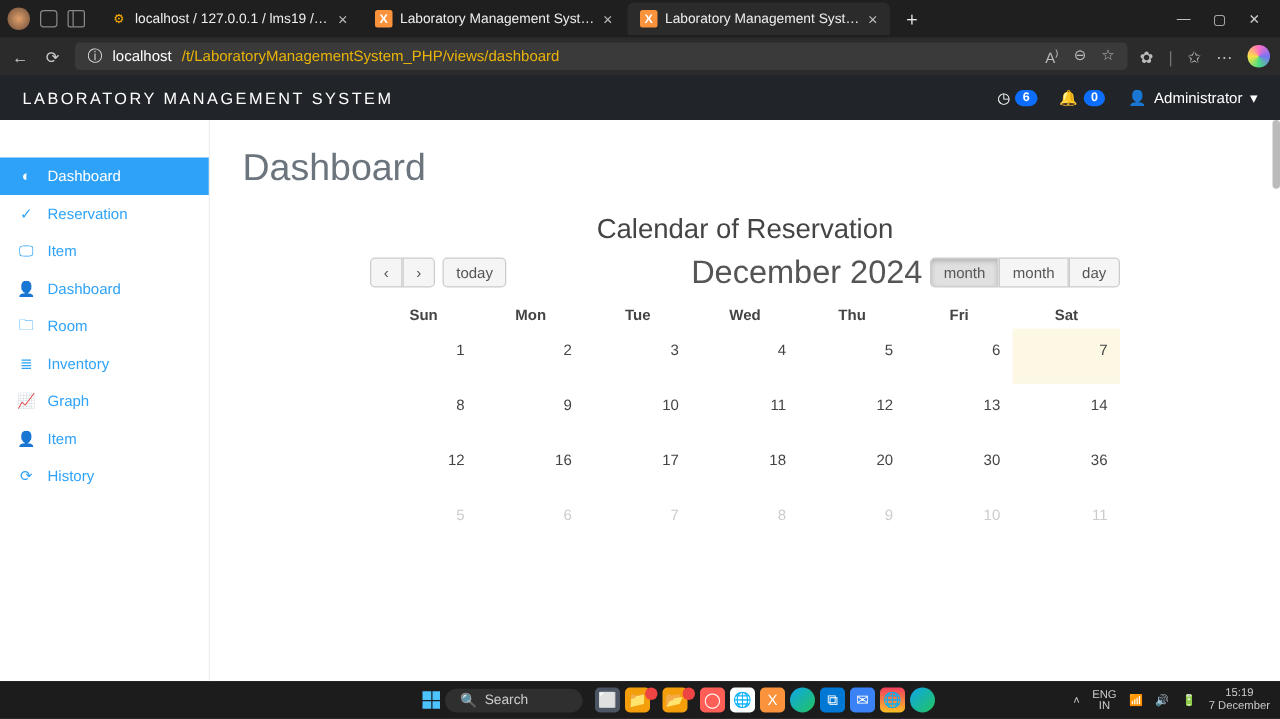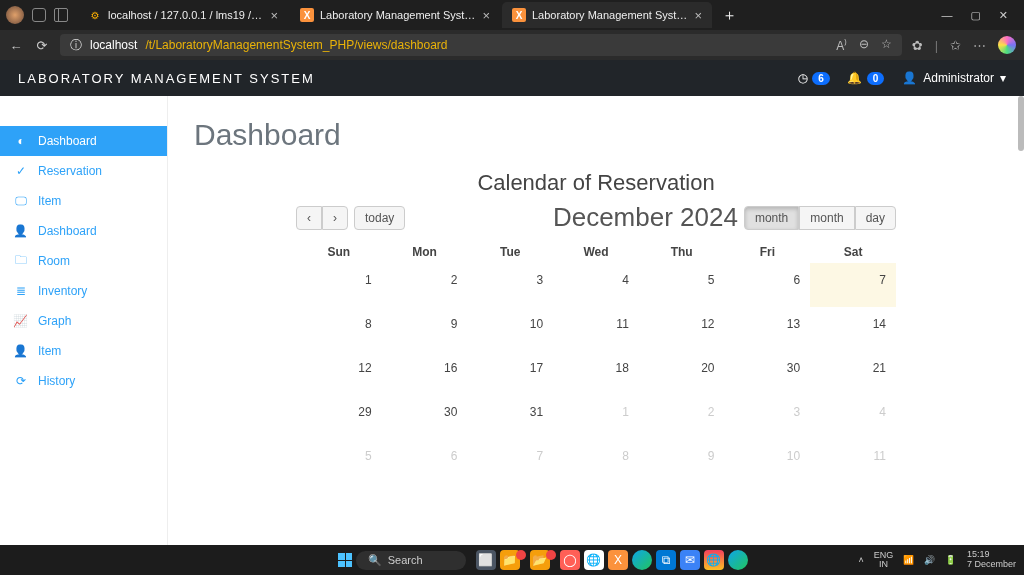--- a/index.html
+++ b/index.html
@@ -261,30 +261,21 @@
                 <td>13</td>
                 <td>14</td>
               </tr>
               <tr>
                 <td>12</td>
                 <td>16</td>
                 <td>17</td>
                 <td>18</td>
                 <td>20</td>
                 <td>30</td>
-                <td>21</td>
-              </tr>
-              <tr>
-                <td>29</td>
-                <td>30</td>
-                <td>31</td>
-                <td class="other">1</td>
-                <td class="other">2</td>
-                <td class="other">3</td>
-                <td class="other">4</td>
+                <td>36</td>
               </tr>
               <tr>
                 <td class="other">5</td>
                 <td class="other">6</td>
                 <td class="other">7</td>
                 <td class="other">8</td>
                 <td class="other">9</td>
                 <td class="other">10</td>
                 <td class="other">11</td>
               </tr>
@@ -330,18 +321,18 @@
       <span class="chip c-edge"></span>
     </div>
   </div>
   <div class="tray">
     <span>˄</span>
     <span style="white-space:pre; text-align:center; line-height:1">ENG
 IN</span>
     <span>📶</span>
     <span>🔊</span>
     <span>🔋</span>
-    <div style="text-align:left; line-height:1.1">
+    <div style="text-align:center; line-height:1.1">
       <div>15:19</div>
       <div>7 December</div>
     </div>
   </div>
 </div>
 
 </body></html>

